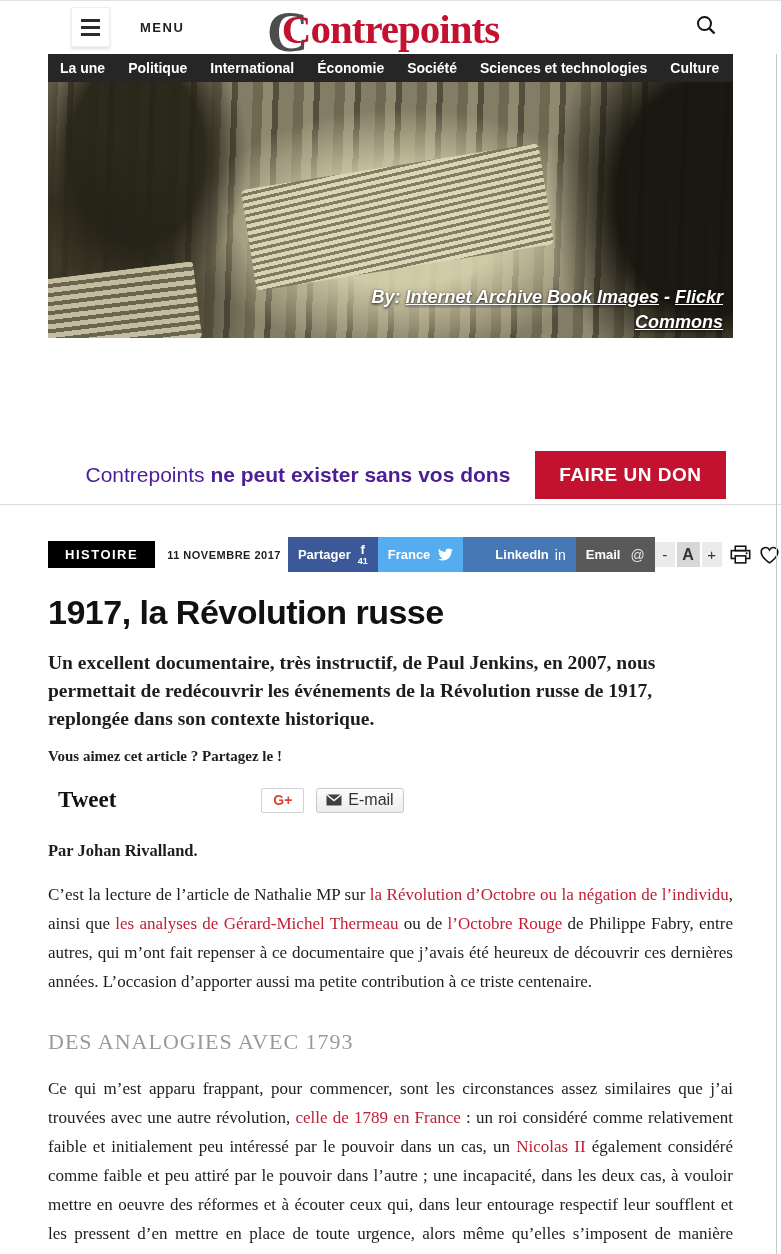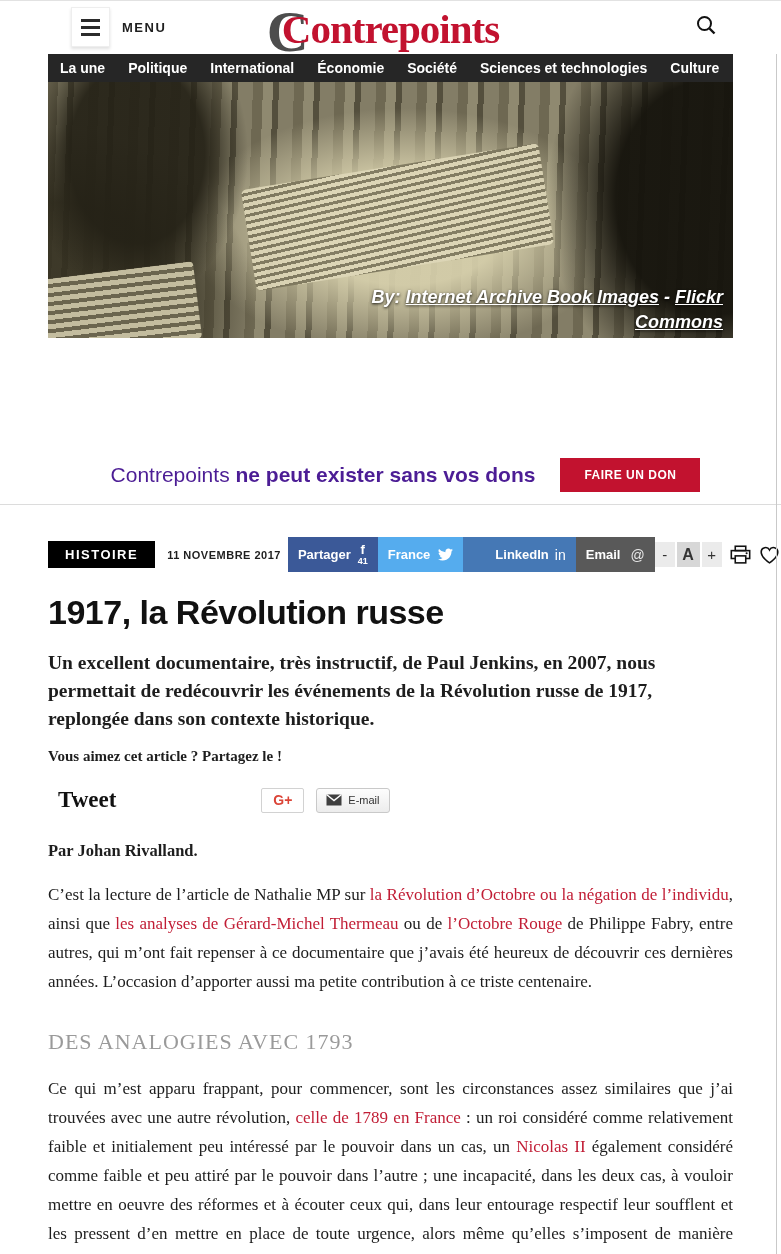--- a/index.html
+++ b/index.html
@@ -12,21 +12,21 @@
   .page-edge { position:absolute; top:0; right:4px; width:1px; height:1254px; background:#c9c9c9; }
 
   
   .site-header { position:relative; height:53px; background:#fff; }
   .menu-btn {
     position:absolute; left:71px; top:6px; width:39px; height:40px;
     background:#fff; border:1px solid #eee; box-shadow:0 2px 3px rgba(0,0,0,.12);
     display:flex; flex-direction:column; justify-content:center; align-items:center; gap:4px; cursor:pointer;
   }
   .menu-btn .bar { width:19px; height:3px; background:#2b2b2b; }
-  .menu-label { position:absolute; left:122px; top:19px; font-size:13px; font-weight:bold; letter-spacing:1.5px; color:#1f1f1f;text-align:center; }
+  .menu-label { position:absolute; left:140px; top:19px; font-size:13px; font-weight:bold; letter-spacing:1.5px; color:#1f1f1f;text-align:center; }
   .logo { position:absolute; left:50%; top:4px; transform:translateX(-50%); white-space:nowrap; }
   .logo .ghost-c {
     position:absolute; left:-15px; top:-7px; font-family:"Liberation Serif", serif;
     font-size:58px; font-weight:bold; color:#4d4d4d; z-index:0;
   }
   .logo .logo-text {
     position:relative; z-index:1; font-family:"Liberation Serif", serif;
     font-size:41px; font-weight:bold; color:#c2122f; letter-spacing:-1px;
   }
   .search-btn { position:absolute; right:64px; top:13px; width:22px; height:22px; cursor:pointer; }
@@ -69,21 +69,21 @@
   .hero-caption .cap-link { text-decoration:underline; cursor:pointer; }
 
   .ad-slot { height:116px; }
 
   
   .donation { margin:0 48px; height:42px; display:flex; align-items:center; justify-content:center; gap:25px; }
   .donation-msg { font-size:21px; color:#4c1d95;margin-left:30px; }
   .donation-msg b { font-weight:bold; }
   .don-btn {
     background:#c2122f; color:#fff; border:none; font-family:"Liberation Sans",sans-serif;
-    font-size:12px; font-weight:bold; letter-spacing:.5px; height:34px; padding:0 24px; cursor:pointer;
+    font-size:19px; font-weight:bold; letter-spacing:.5px; height:48px; padding:0 24px; cursor:pointer;
   }
   .divider { border:none; border-top:1px solid #dcdcdc; margin-top:8px; }
 
   
   .meta-row { margin:32px 48px 0; display:flex; align-items:center; height:35px; }
   .cat-badge {
     background:#000; color:#fff; font-size:13px; font-weight:bold; letter-spacing:1.5px;
     height:27px; padding:0 17px; display:flex; align-items:center; cursor:pointer;
   }
   .meta-date { margin-left:12px; font-size:11px; font-weight:bold; letter-spacing:.5px; color:#1f1f1f; white-space:nowrap; }
@@ -116,21 +116,21 @@
   .share-prompt { margin-top:15px; font-family:"Liberation Serif",serif; font-weight:bold; font-size:15px; color:#1d1d1d; }
   .tweet-row { margin-top:20px; display:flex; align-items:center; height:30px; }
   .tweet-word { font-family:"Liberation Serif",serif; font-weight:bold; font-size:23px; color:#111; margin-left:10px; cursor:pointer; }
   .gplus-btn {
     margin-left:145px; width:43px; height:25px; background:#fff; border:1px solid #d2d2d2; border-radius:2px;
     color:#db4437; font-weight:bold; font-size:14px; cursor:pointer; font-family:"Liberation Sans",sans-serif;
   }
   .email-btn {
     margin-left:12px; height:25px; padding:0 9px; background:linear-gradient(#fdfdfd,#ececec);
     border:1px solid #c9c9c9; border-radius:3px; display:flex; align-items:center; gap:6px;
-    font-size:11px; color:#333; cursor:pointer; font-family:"Liberation Sans",sans-serif;
+    font-size:16px; color:#333; cursor:pointer; font-family:"Liberation Sans",sans-serif;
   }
   .byline { margin-top:26px; font-family:"Liberation Serif",serif; font-weight:bold; font-size:16.5px; color:#1d1d1d; }
   .article p.body-para {
     margin-top:19px; font-family:"Liberation Serif",serif; font-size:17px; line-height:29px;
     color:#1d1d1d; text-align:justify;
   }
   .article p.body-para span[data-name="article-link"] { color:#c11d35; cursor:pointer; }
   .section-heading {
     margin-top:33px; font-family:"Liberation Serif",serif; font-weight:normal;
     font-size:22px; letter-spacing:1px; color:#9a9a9a;

